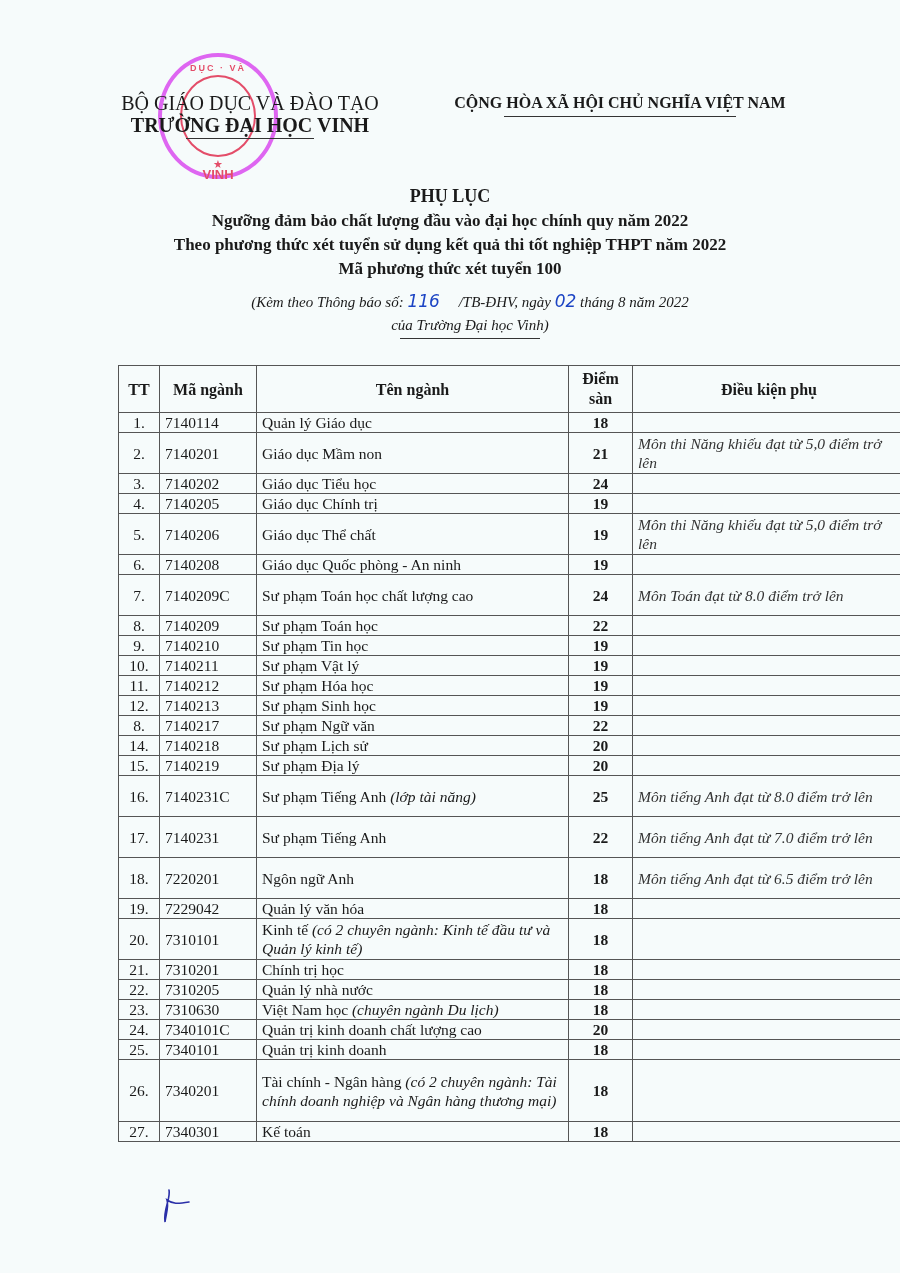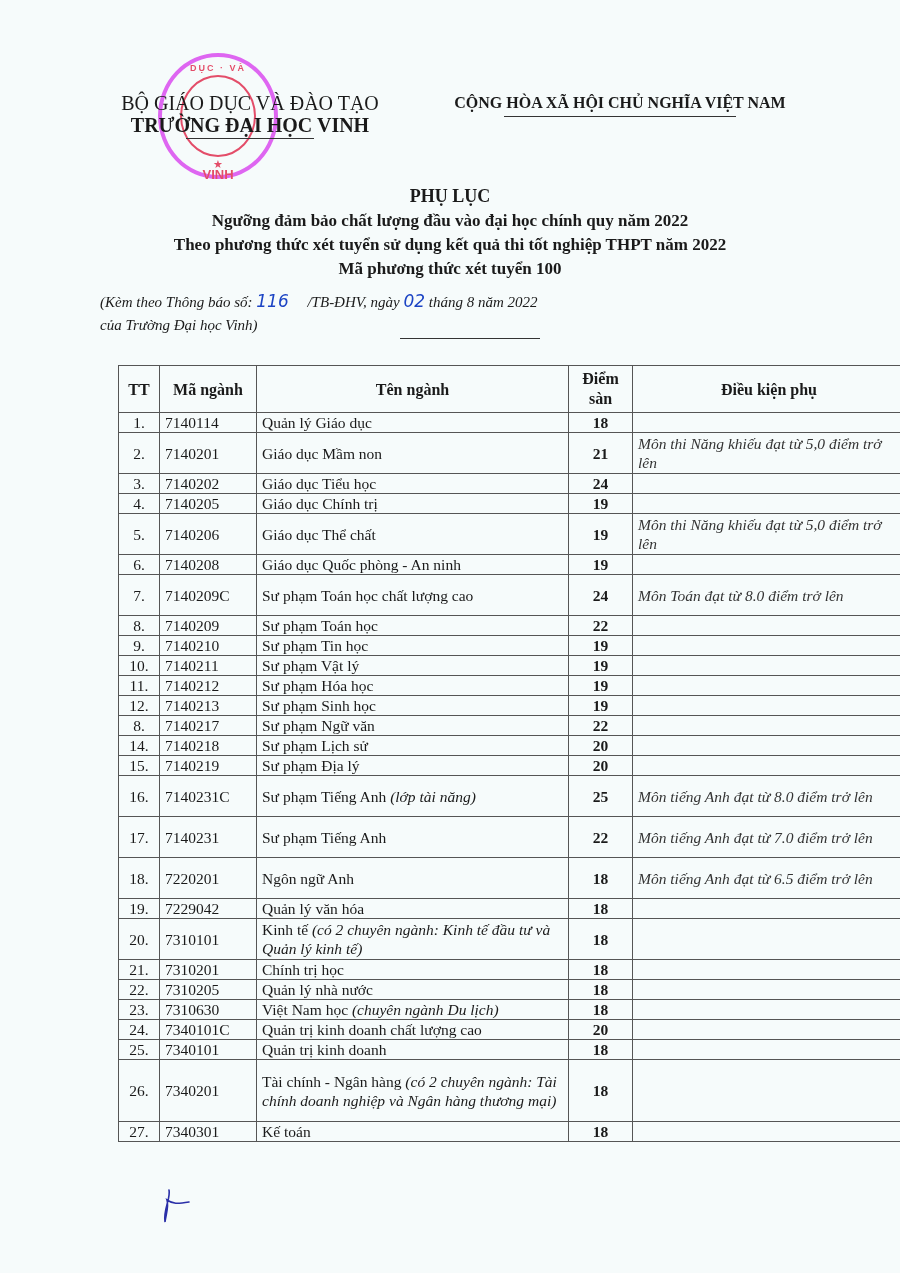--- a/index.html
+++ b/index.html
@@ -15,21 +15,21 @@
   .stamp { position:absolute; left:158px; top:53px; width:120px; height:126px; border:4px solid #d946ef; border-radius:50%; opacity:.82; box-sizing:border-box; }
   .stamp .inner { position:absolute; left:18px; top:18px; right:18px; bottom:18px; border:2px solid #e0284a; border-radius:50%; }
   .stamp .txt { position:absolute; left:0; right:0; top:84px; text-align:center; color:#e0284a; font-family:"Liberation Sans", sans-serif; font-weight:bold; font-size:13px;margin-top:26px; }
   .stamp .top { position:absolute; left:0; right:0; top:6px; text-align:center; color:#e0284a; font-family:"Liberation Sans", sans-serif; font-size:9px; font-weight:bold; letter-spacing:2px; }
   .stamp .star { position:absolute; left:0; right:0; bottom:4px; text-align:center; color:#e0284a; font-size:11px; }
   .title { position:absolute; left:100px; width:700px; text-align:center; font-weight:bold; }
   .t1 { top:186px; font-size:18px; }
   .t2 { top:211px; font-size:17px; }
   .t3 { top:235px; font-size:17px; }
   .t4 { top:259px; font-size:17px; }
-  .attach { position:absolute; left:100px; width:740px; text-align:left; font-style:italic; font-size:15px; top:290px; line-height:23px; }
+  .attach { position:absolute; left:100px; width:740px; text-align:center; font-style:italic; font-size:15px; top:290px; line-height:23px; }
   .attach .hw { color:#1c44c4; font-family:"DejaVu Sans", sans-serif; font-size:17px; font-style:italic; }
   .attach .rule { width:140px; height:1px; background:#333; margin:1px auto 0; }
   table { position:absolute; left:118px; top:365px; width:788px; border-collapse:collapse; font-size:15.5px; }
   td, th { border:1px solid #555; padding:0 5px; line-height:19px; vertical-align:middle; }
   th { font-weight:bold; height:46px; font-size:16px; }
   .c-tt { width:30px; text-align:center; }
   .c-ma { width:86px; }
   .c-ten { width:301px; }
   .c-diem { width:53px; text-align:center; font-weight:bold; }
   .c-dk { font-style:italic; color:#333;border-radius:11px; }

